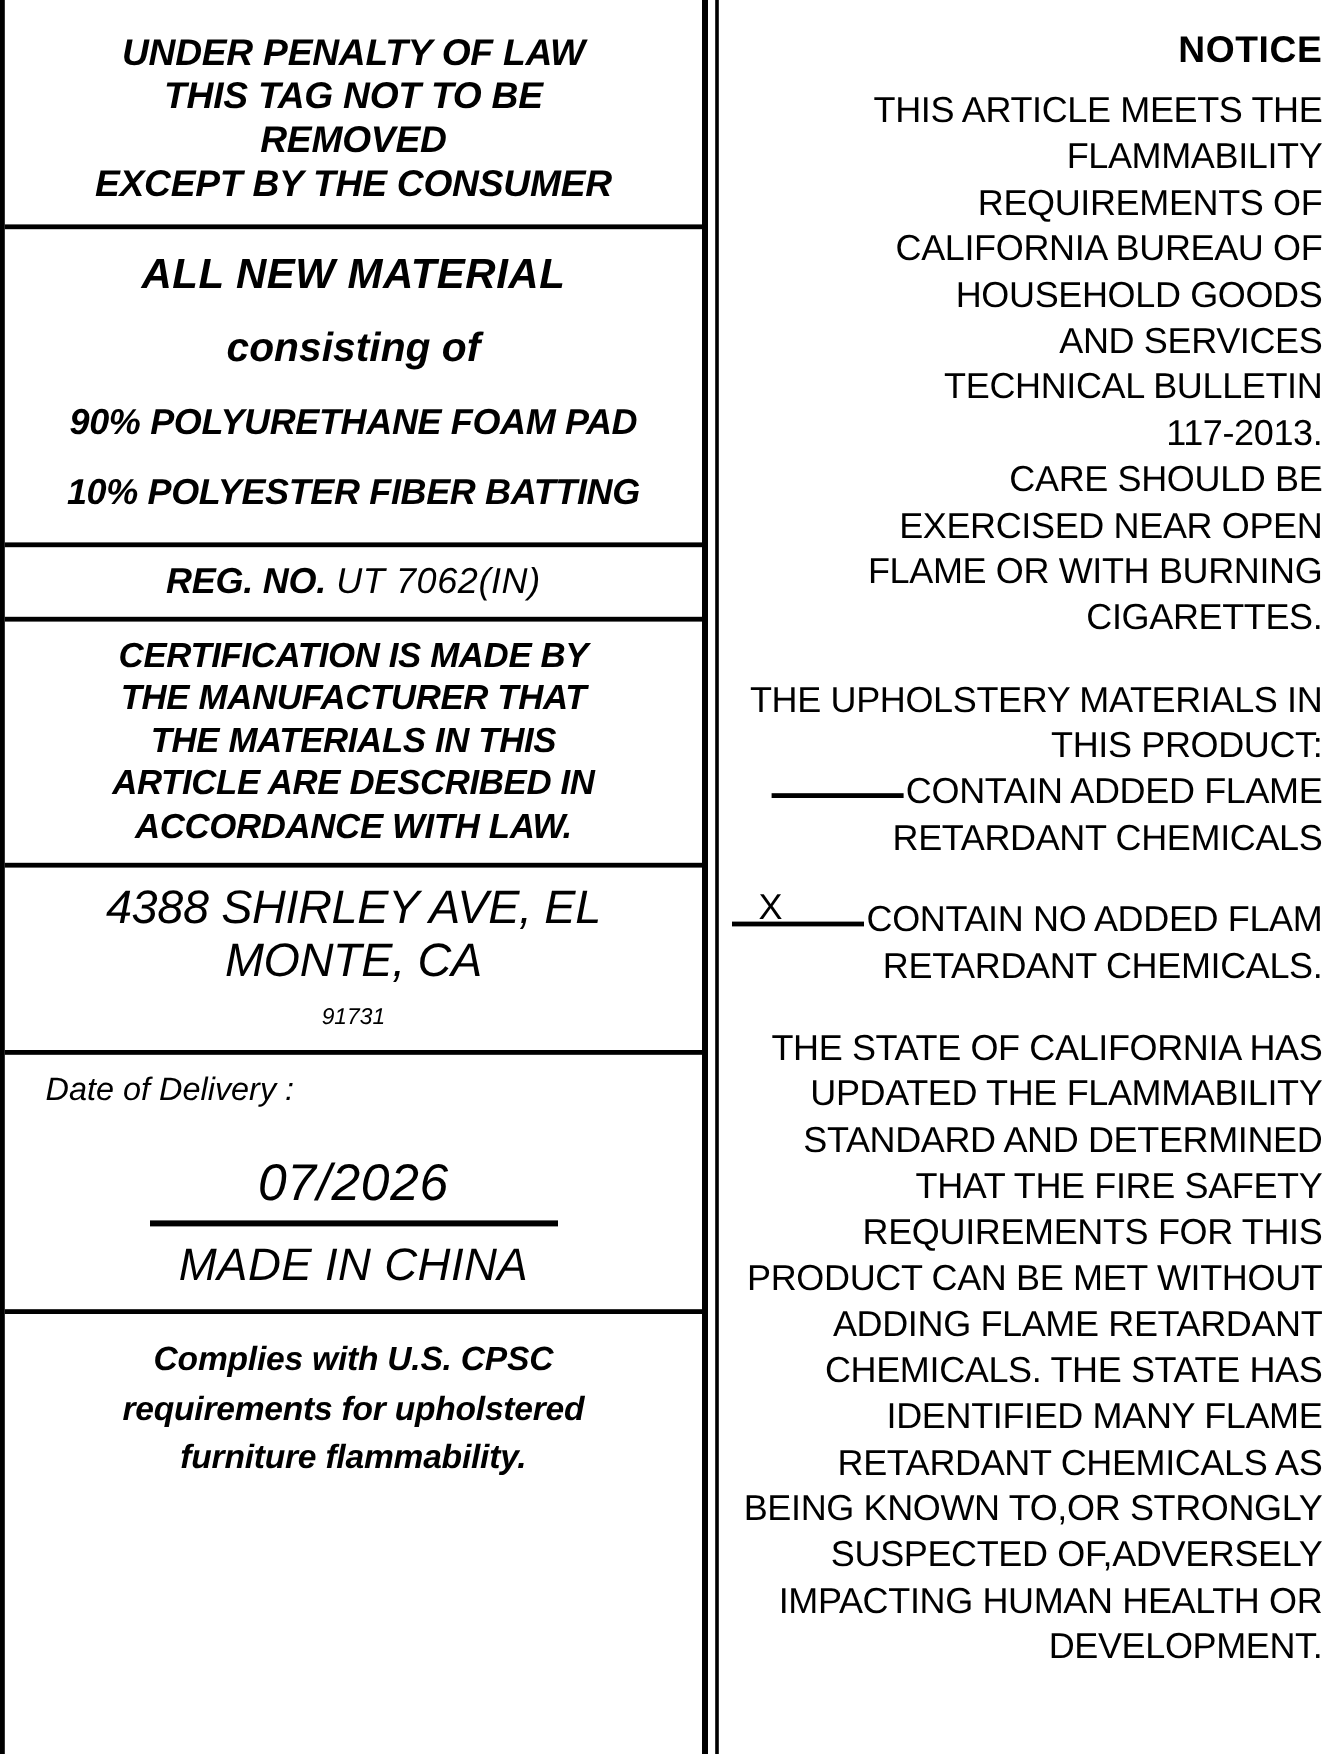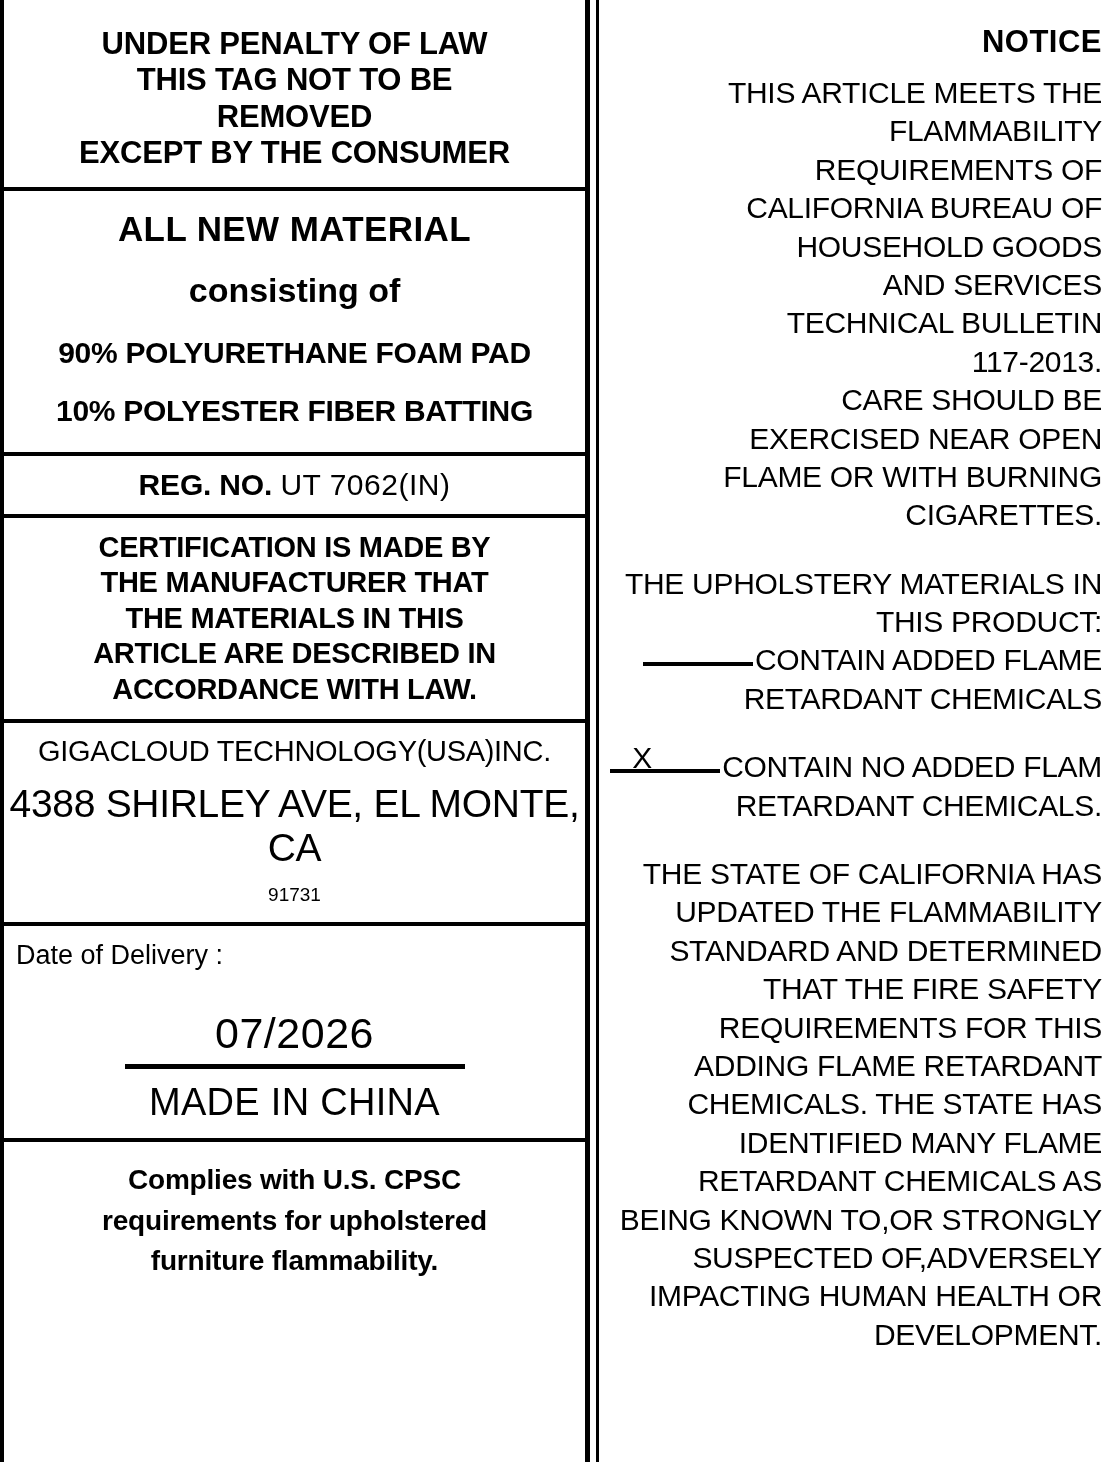--- a/index.html
+++ b/index.html
@@ -38,22 +38,23 @@
     content: "";
     position: absolute;
     right: -14px;
     top: 0;
     bottom: 0;
     width: 3px;
     background: #000;
   }
   .lblock {
     border-bottom: 4px solid #000;
-    padding: 6px 2px;
+    padding: 6px 24px;
     text-align: center;
+    font-style: italic;
   }
   .lblock:last-child { border-bottom: none; }
 
   .penalty {
     padding-top: 26px;
     padding-bottom: 16px;
     font-weight: bold;
     font-size: 31px;
     line-height: 1.17;
     letter-spacing: -0.2px;
@@ -241,21 +242,20 @@
 
     <div class="lblock certification">
       <div>CERTIFICATION IS MADE BY</div>
       <div>THE MANUFACTURER THAT</div>
       <div>THE MATERIALS IN THIS</div>
       <div>ARTICLE ARE DESCRIBED IN</div>
       <div>ACCORDANCE WITH LAW.</div>
     </div>
 
     <div class="lblock madefor">
-      <div class="mf-company">GIGACLOUD TECHNOLOGY(USA)INC.</div>
       <div class="mf-addr">4388 SHIRLEY AVE, EL MONTE, CA</div>
       <div class="mf-zip">91731</div>
     </div>
 
     <div class="lblock delivery">
       <span class="dl-label">Date of Delivery :</span>
       <div class="dl-date">07/2026</div>
       <div class="dl-rule"></div>
       <div class="dl-made-in">MADE IN CHINA</div>
     </div>
@@ -311,20 +311,21 @@
     </div>
 
     <div class="gap-md"></div>
 
     <div class="rtext">
       <div>THE STATE OF CALIFORNIA HAS</div>
       <div>UPDATED THE FLAMMABILITY</div>
       <div>STANDARD AND DETERMINED</div>
       <div>THAT THE FIRE SAFETY</div>
       <div>REQUIREMENTS FOR THIS</div>
+      <div>PRODUCT CAN BE MET WITHOUT</div>
       <div>ADDING FLAME RETARDANT</div>
       <div>CHEMICALS. THE STATE HAS</div>
       <div>IDENTIFIED MANY FLAME</div>
       <div>RETARDANT CHEMICALS AS</div>
       <div>BEING KNOWN TO,OR STRONGLY</div>
       <div>SUSPECTED OF,ADVERSELY</div>
       <div>IMPACTING HUMAN HEALTH OR</div>
       <div>DEVELOPMENT.</div>
     </div>
 

